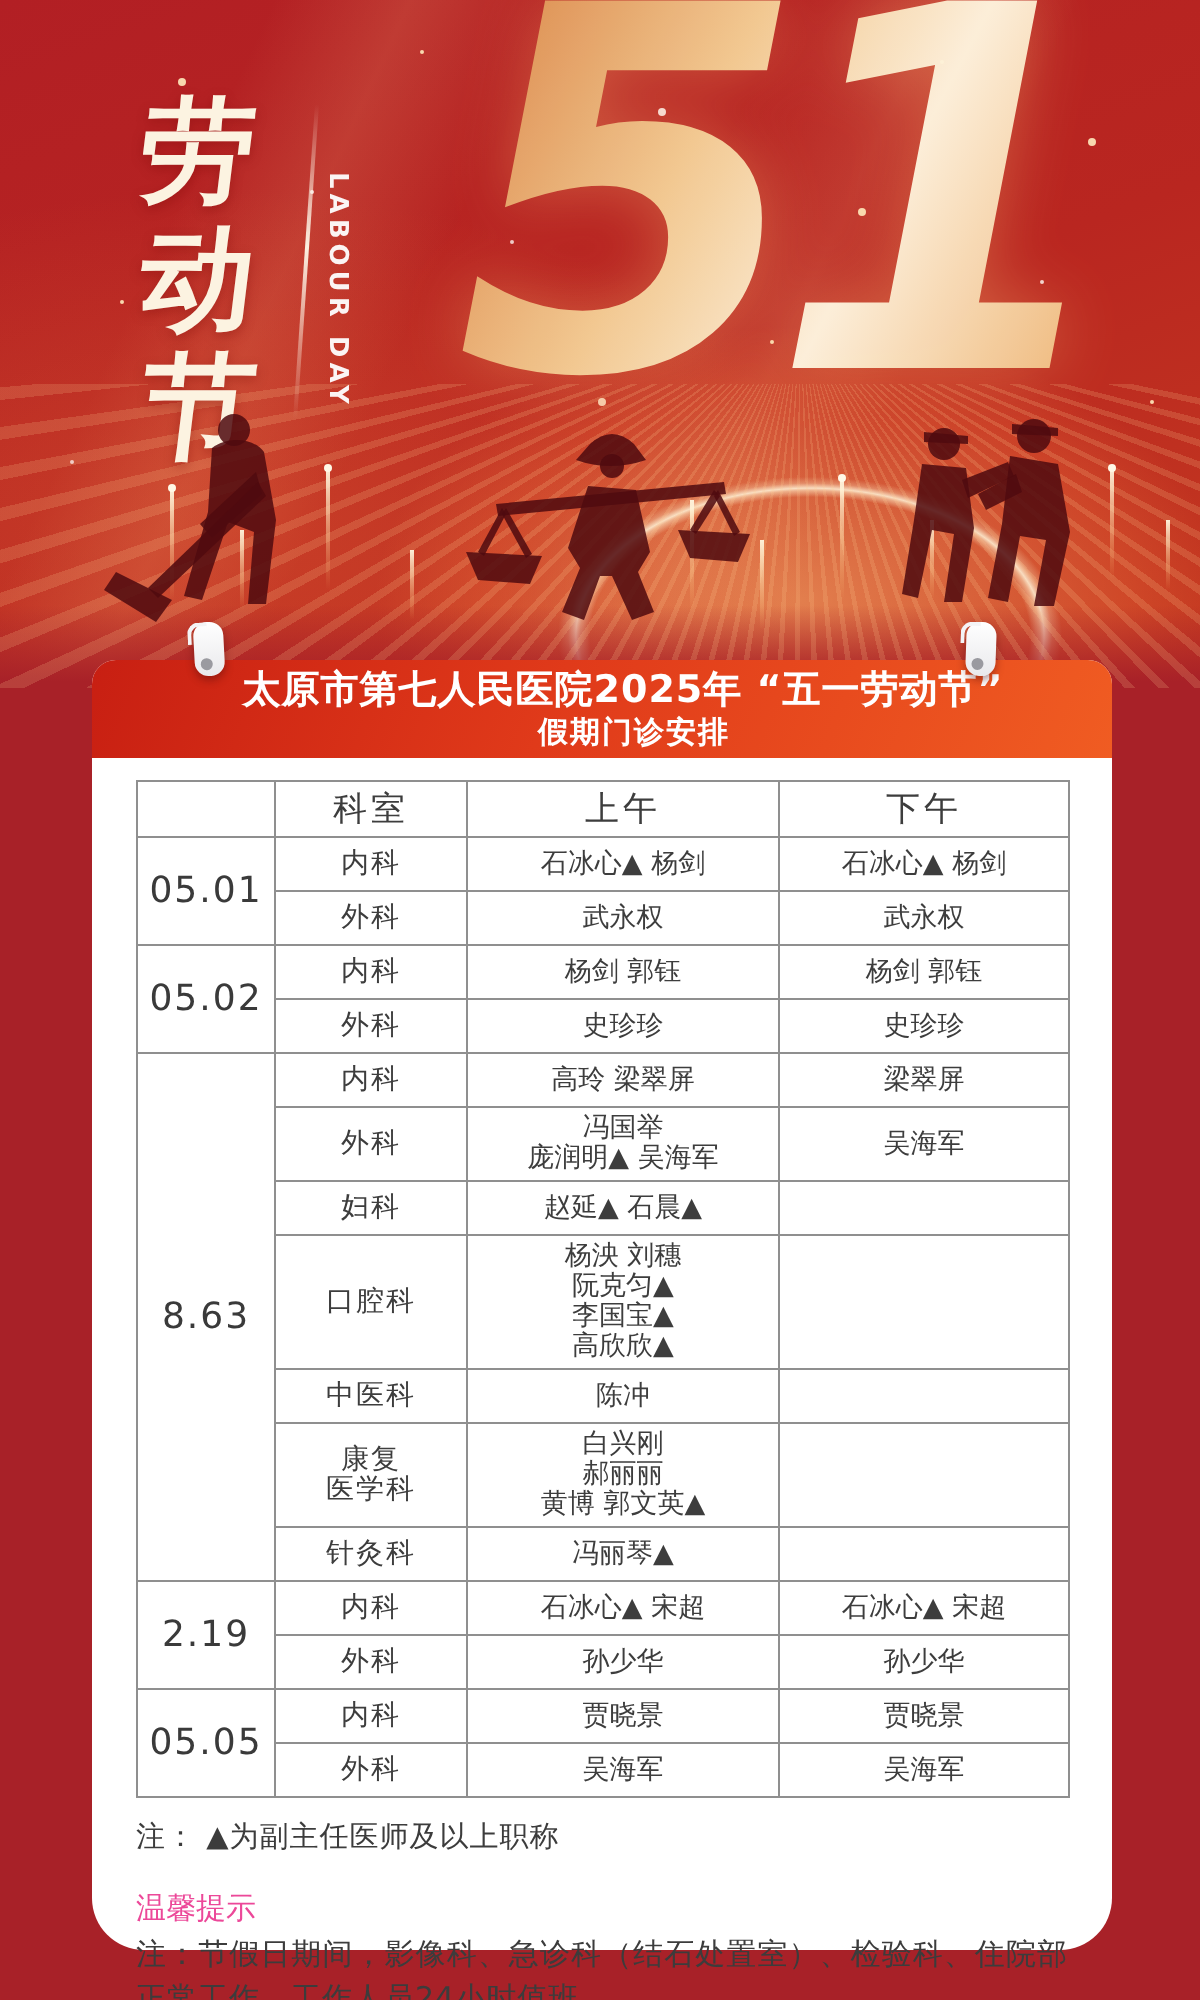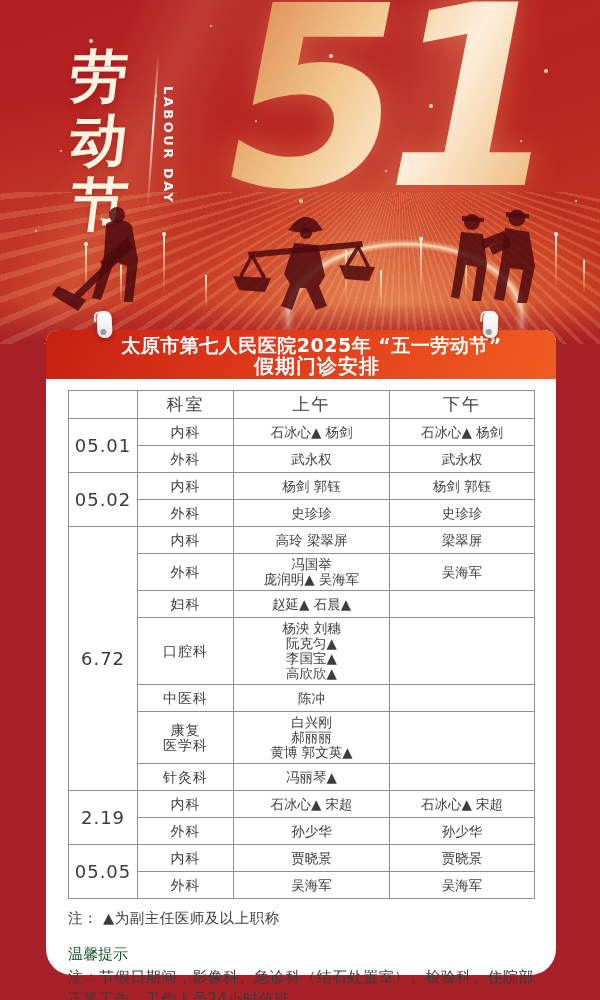--- a/index.html
+++ b/index.html
@@ -81,21 +81,21 @@
   .card {
     position:absolute; left:46px; top:330px; width:510px; height:645px;
     background:#ffffff; border-radius:12px 12px 26px 26px; z-index:4;
   }
   .card-titlebar {
     width:510px; height:49px; border-radius:12px 12px 0 0;
     background:linear-gradient(112deg, #c81f12 0%, #e03a1a 45%, #f05c22 100%);
     color:#fff; text-align:center; padding-top:4px;
   }
   .card-titlebar .t1 { font-size:19px; font-weight:bold; line-height:22px; letter-spacing:.5px;padding-left:21px; }
-  .card-titlebar .t2 { font-size:20px; font-weight:bold; line-height:21px; letter-spacing:1px;margin-left:32px; }
+  .card-titlebar .t2 { font-size:15px; font-weight:bold; line-height:21px; letter-spacing:1px;margin-left:32px; }
 
   
   table.schedule {
     margin:11px 0 0 22px; width:466px; border-collapse:collapse; table-layout:fixed;
     color:#3d3d3d;
   }
   table.schedule col.c-date { width:69px; }
   table.schedule col.c-dept { width:96px; }
   table.schedule col.c-am  { width:156px; }
   table.schedule col.c-pm  { width:145px; }
@@ -104,21 +104,21 @@
     font-weight:normal; white-space:pre-line;
   }
   table.schedule th { height:28px; font-size:17px; letter-spacing:2px; }
   td.date { font-size:18px; letter-spacing:1px; color:#3a3a3a; }
   td.dept { font-size:14px; letter-spacing:1px; line-height:15px; padding:3px 0; }
   td.cell { font-size:13.5px; line-height:15px; padding:3px 2px;margin-top:28px; }
   tr.rh { height:27px; }
 
   
   .legend { margin:10px 0 0 22px; font-size:14.5px; color:#3c3c3c; letter-spacing:.5px; }
-  .tips-title { margin:17px 0 0 22px; font-size:15px; color:#14532d; }
+  .tips-title { margin:17px 0 0 22px; font-size:15px; color:#ec4899; }
   .tips-body {
     margin:3px 22px 0 22px; font-size:15px; line-height:1.45; color:#3c3c3c;
     text-align:justify; letter-spacing:.5px;
   }
 </style>
 </head>
 <body>
 
 <div class="poster">
 
@@ -241,21 +241,21 @@
         <td class="cell">杨剑 郭钰</td>
         <td class="cell">杨剑 郭钰</td>
       </tr>
       <tr class="rh">
         <td class="dept">外科</td>
         <td class="cell">史珍珍</td>
         <td class="cell">史珍珍</td>
       </tr>
 
       <tr class="rh">
-        <td class="date" rowspan="7">6.72</td>
+        <td class="date" rowspan="7">8.63</td>
         <td class="dept">内科</td>
         <td class="cell">高玲 梁翠屏</td>
         <td class="cell">梁翠屏</td>
       </tr>
       <tr>
         <td class="dept">外科</td>
         <td class="cell">冯国举
 庞润明▲ 吴海军</td>
         <td class="cell">吴海军</td>
       </tr>

